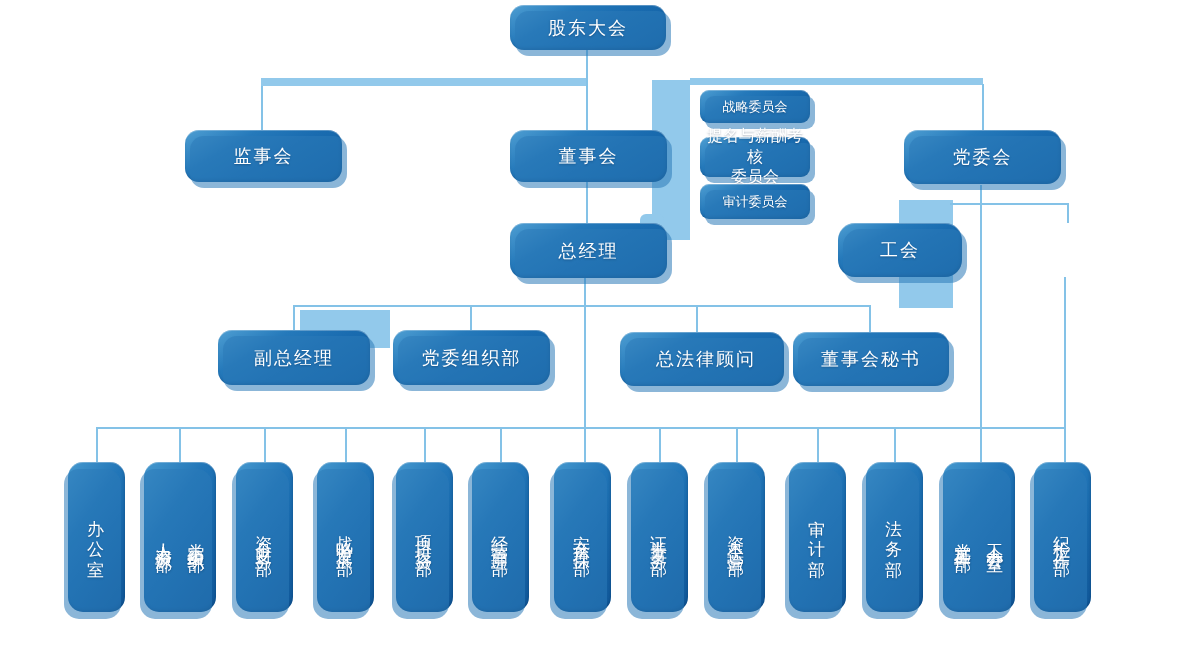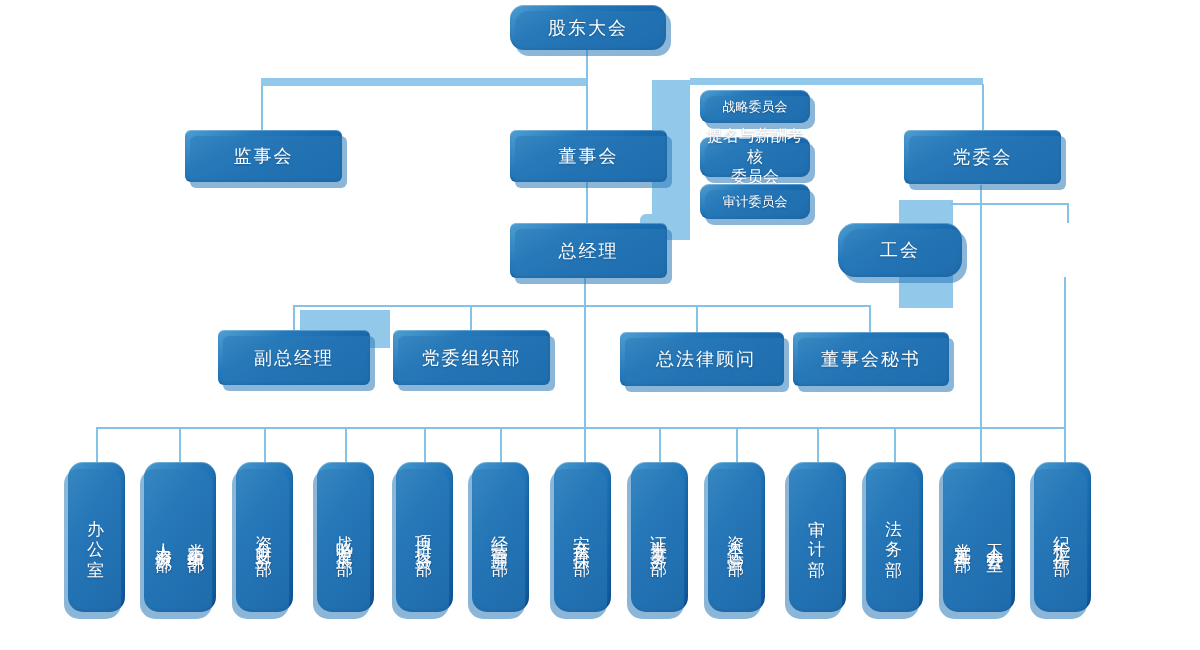--- a/index.html
+++ b/index.html
@@ -18,21 +18,21 @@
     color:#fff;text-align:center;border-radius:14px;
     background:linear-gradient(150deg,#4f9fd3 0%,#2579ba 30%,#1a6cb0 55%,#0f5da0 100%);
     box-shadow:inset 0 1px 0 rgba(255,255,255,.28), inset -1px -2px 3px rgba(0,40,80,.25);
     text-shadow:0 1px 2px rgba(0,30,60,.35);
   }
   .box::after{
     content:"";position:absolute;inset:0;border-radius:inherit;z-index:-1;
     transform:translate(5px,6px);background:#2b7ab8;opacity:.55;
   }
   .lv1{font-size:18px;letter-spacing:2px;}
-  .lv2{font-size:18px;letter-spacing:2px;border-radius:6px;}
+  .lv2{font-size:18px;letter-spacing:2px;}
   .cmt{font-size:13px;border-radius:9px;}
   .cmt .two{line-height:1.3;font-size:16px;}
   .pill{border-radius:17px;}
   
   .dept{
     position:absolute;z-index:2;top:462px;height:150px;border-radius:15px;
     display:flex;align-items:center;justify-content:center;
     color:#fff;font-size:17px;text-shadow:0 1px 2px rgba(0,30,60,.35);
     background:linear-gradient(125deg,#4699cf 0%,#2276b8 35%,#1a6cb0 55%,#10589a 100%);
     box-shadow:inset 0 1px 0 rgba(255,255,255,.28), inset -1px -2px 3px rgba(0,40,80,.25);

